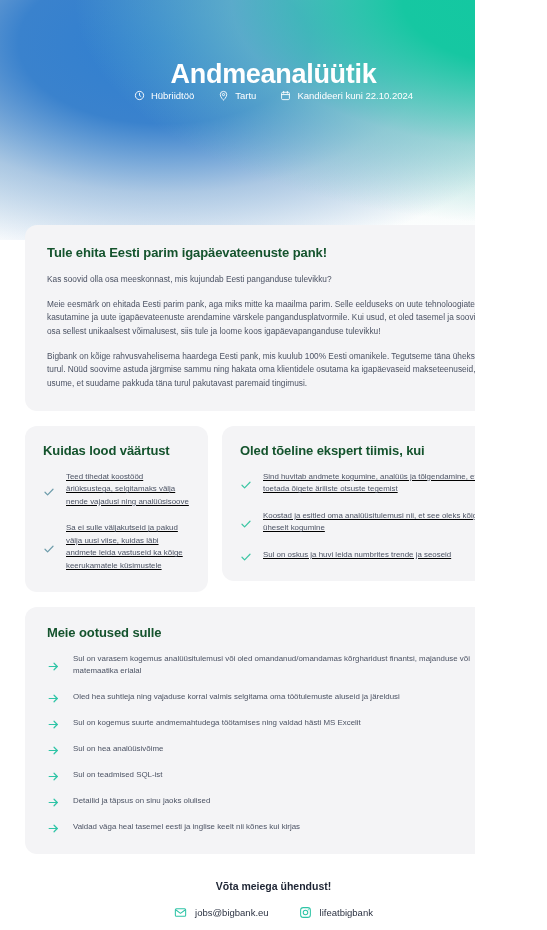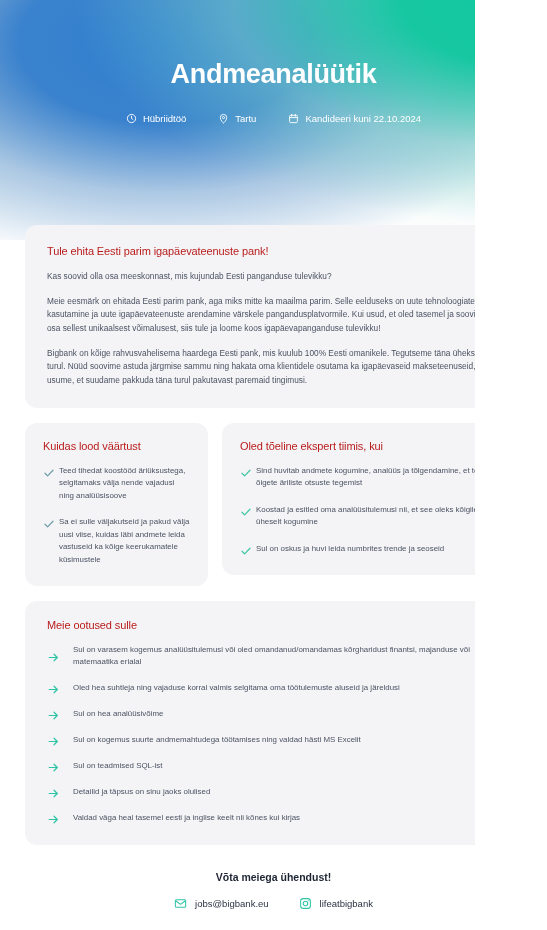--- a/index.html
+++ b/index.html
@@ -39,25 +39,24 @@
     text-align: center;
   }
   .hero-title {
     color: #ffffff;
     font-size: 27px;
     font-weight: bold;
     letter-spacing: -0.3px;
     line-height: 1.1;
   }
   .hero-meta {
-    margin-top: 23px;
     display: flex;
     justify-content: center;
     align-items: flex-start;
-    gap: 32px;
+    gap: 24px;
     flex-wrap: nowrap;
   }
   .meta-item {
     display: flex;
     align-items: center;
     gap: 6px;
     color: #ffffff;
     font-size: 9.5px;
     white-space: nowrap;
   }
@@ -72,23 +71,23 @@
   }
 
   .card {
     background: #f4f4f6;
     border-radius: 12px;
     margin: 0 25px;
     padding: 20px 22px;
   }
 
   .card-title {
-    font-size: 11px;
-    font-weight: normal;
-    color: #b91c1c;
+    font-size: 13px;
+    font-weight: bold;
+    color: #14532d;
     margin-bottom: 13px;
     letter-spacing: -0.1px;
   }
 
   .para {
     font-size: 8.3px;
     line-height: 1.65;
     color: #4b5263;
     margin-bottom: 11px;
   }
@@ -105,22 +104,24 @@
     background: #f4f4f6;
     border-radius: 12px;
     padding: 17px 18px 20px 18px;
   }
   .col-left { width: 183px; }
   .col-right { flex: 1; }
 
   .bullet-list { list-style: none; }
   .bullet {
     display: flex;
-    gap: 4px;
+    align-items: center;
+    gap: 11px;
     margin-bottom: 14px;
+    text-decoration: underline;
   }
   .bullet:last-child { margin-bottom: 0; }
   .bullet-icon {
     flex: 0 0 auto;
     width: 12px;
     height: 12px;
     display: block;
   }
   .bullet-text {
     font-size: 7.9px;
@@ -310,31 +311,31 @@
         <span class="exp-text">Oled hea suhtleja ning vajaduse korral valmis selgitama oma töötulemuste aluseid ja järeldusi</span>
       </div>
 
       <div class="exp-item">
         <span class="exp-icon">
           <svg width="13" height="13" viewBox="0 0 24 24" fill="none" stroke="#2ec4a6" stroke-width="2.2" stroke-linecap="round" stroke-linejoin="round">
             <path d="M4 12h15"></path>
               <path d="M13 6l6 6-6 6"></path>
           </svg>
         </span>
+        <span class="exp-text">Sul on kogemus suurte andmemahtudega töötamises ning valdad hästi MS Excelit</span>
+      </div>
+
+      <div class="exp-item">
+        <span class="exp-icon">
+          <svg width="13" height="13" viewBox="0 0 24 24" fill="none" stroke="#2ec4a6" stroke-width="2.2" stroke-linecap="round" stroke-linejoin="round">
+            <path d="M4 12h15"></path>
+              <path d="M13 6l6 6-6 6"></path>
+          </svg>
+        </span>
         <span class="exp-text">Sul on hea analüüsivõime</span>
-      </div>
-
-      <div class="exp-item">
-        <span class="exp-icon">
-          <svg width="13" height="13" viewBox="0 0 24 24" fill="none" stroke="#2ec4a6" stroke-width="2.2" stroke-linecap="round" stroke-linejoin="round">
-            <path d="M4 12h15"></path>
-              <path d="M13 6l6 6-6 6"></path>
-          </svg>
-        </span>
-        <span class="exp-text">Sul on kogemus suurte andmemahtudega töötamises ning valdad hästi MS Excelit</span>
       </div>
 
       <div class="exp-item">
         <span class="exp-icon">
           <svg width="13" height="13" viewBox="0 0 24 24" fill="none" stroke="#2ec4a6" stroke-width="2.2" stroke-linecap="round" stroke-linejoin="round">
             <path d="M4 12h15"></path>
               <path d="M13 6l6 6-6 6"></path>
           </svg>
         </span>
         <span class="exp-text">Sul on teadmised SQL-ist</span>

